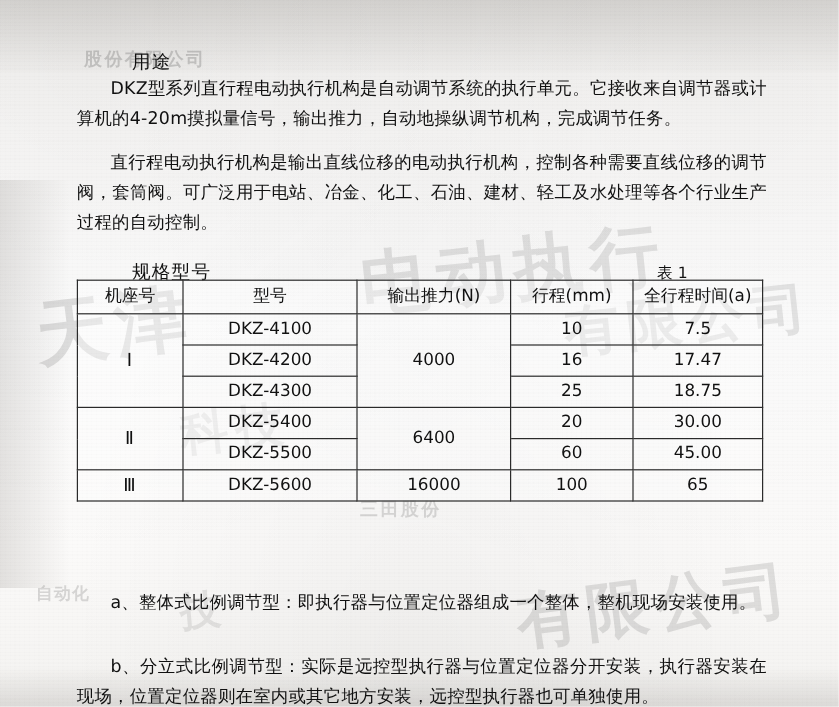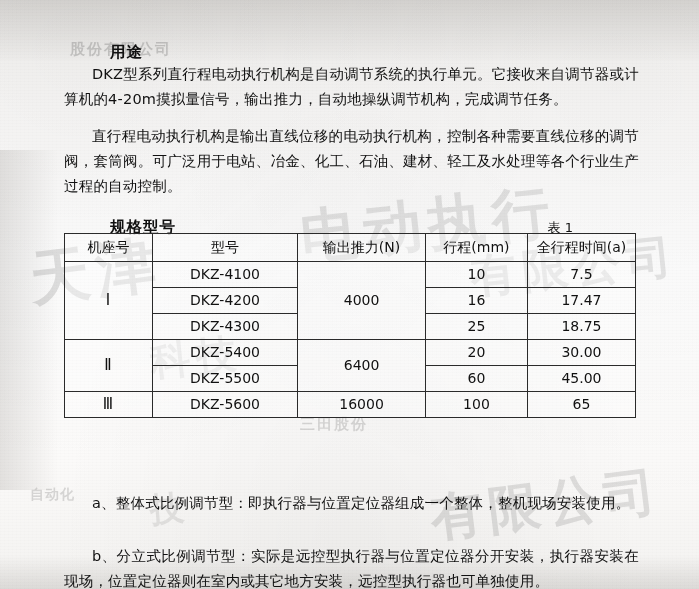--- a/index.html
+++ b/index.html
@@ -80,21 +80,21 @@
   
   .content {
     position: absolute;
     left: 0; top: 0;
     width: 699px; height: 589px;
   }
 
   .heading {
     position: absolute;
     font-size: 15.5px;
-    font-weight: bold;
+    font-weight: normal;
     color: #111;
     letter-spacing: 1px;
   }
 
   p.para {
     position: absolute;
     margin: 0;
     font-size: 14.5px;
     line-height: 25px;
     color: #111;

